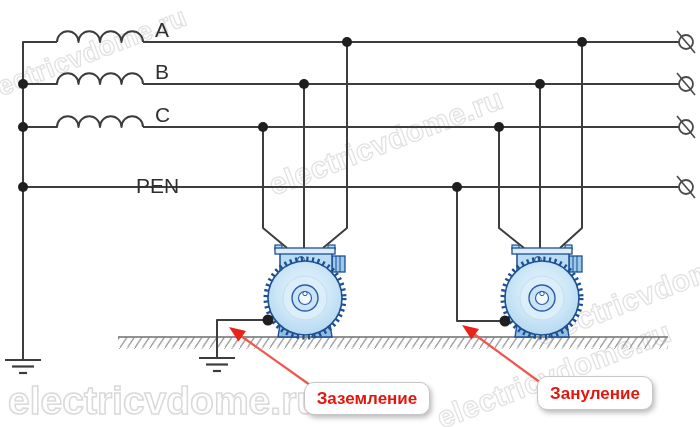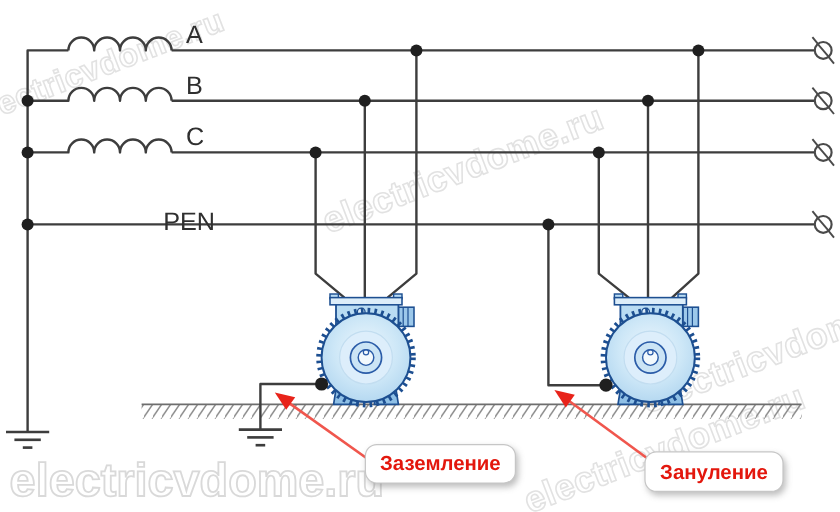--- a/index.html
+++ b/index.html
@@ -30,21 +30,21 @@
   #label-C   { left:155px; top:104px; }
   #label-PEN { left:136px; top:164px;margin-top:11px; }
   
   .callout {
     position:absolute; z-index:4; background:#ffffff;
     border:1px solid #c6c6c6; border-radius:10px;
     box-shadow:2px 3px 5px rgba(110,110,110,0.45);
     display:flex; align-items:center; justify-content:center;
     color:#e3170d; font-weight:bold; font-size:17px; line-height:1;
   }
-  #callout-ground  { left:304px; top:370px; width:124px; height:31px;text-align:center; }
+  #callout-ground  { left:304px; top:382px; width:124px; height:31px;text-align:center; }
   #callout-neutral { left:537px; top:376px; width:114px; height:32px; }
 </style>
 </head>
 <body>
 
 <div id="stage">
 
   <div id="wm1" class="wm wm-diag">electricvdome.ru</div>
   <div id="wm2" class="wm wm-diag">electricvdome.ru</div>
   <div id="wm3" class="wm wm-diag">electricvdome.ru</div>

